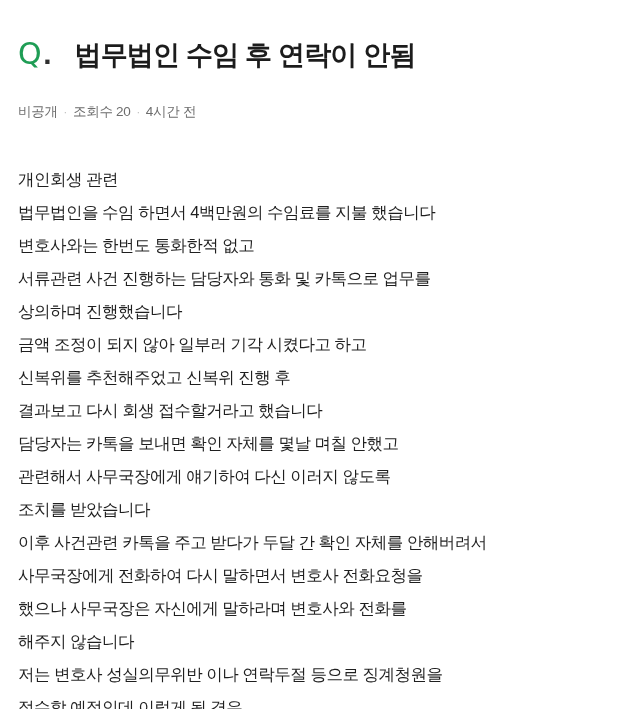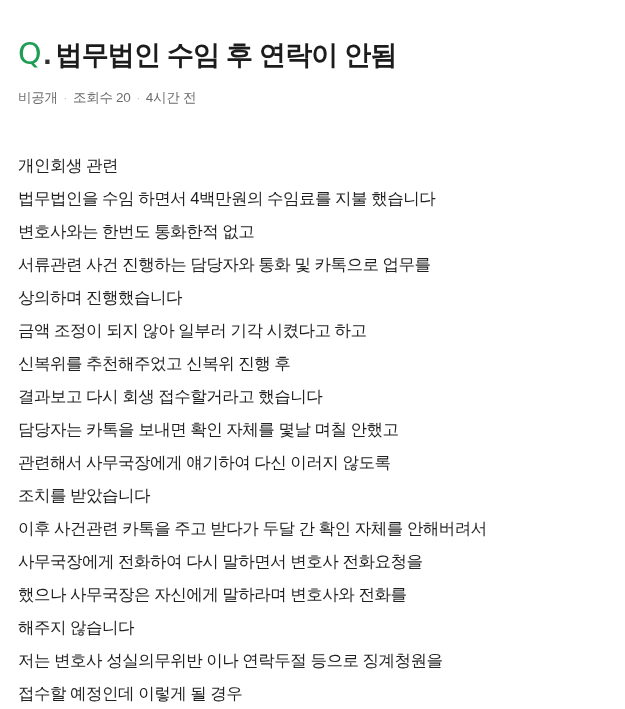--- a/index.html
+++ b/index.html
@@ -38,23 +38,24 @@
     font-weight: 700;
     line-height: 1;
     margin-left: -2px;
   }
   .title-text {
     font-size: 27px;
     font-weight: 700;
     color: #1c1c1c;
     letter-spacing: -0.8px;
     line-height: 1.15;
-    margin-left: 0;
+    margin-left: 19px;
   }
   .meta-row {
+    margin-top: 14px;
     font-size: 13.5px;
     color: #6d6d6d;
     letter-spacing: -0.3px;
     display: flex;
     align-items: center;
     gap: 6px;
   }
   .meta-sep {
     color: #bdbdbd;
     font-size: 11px;

